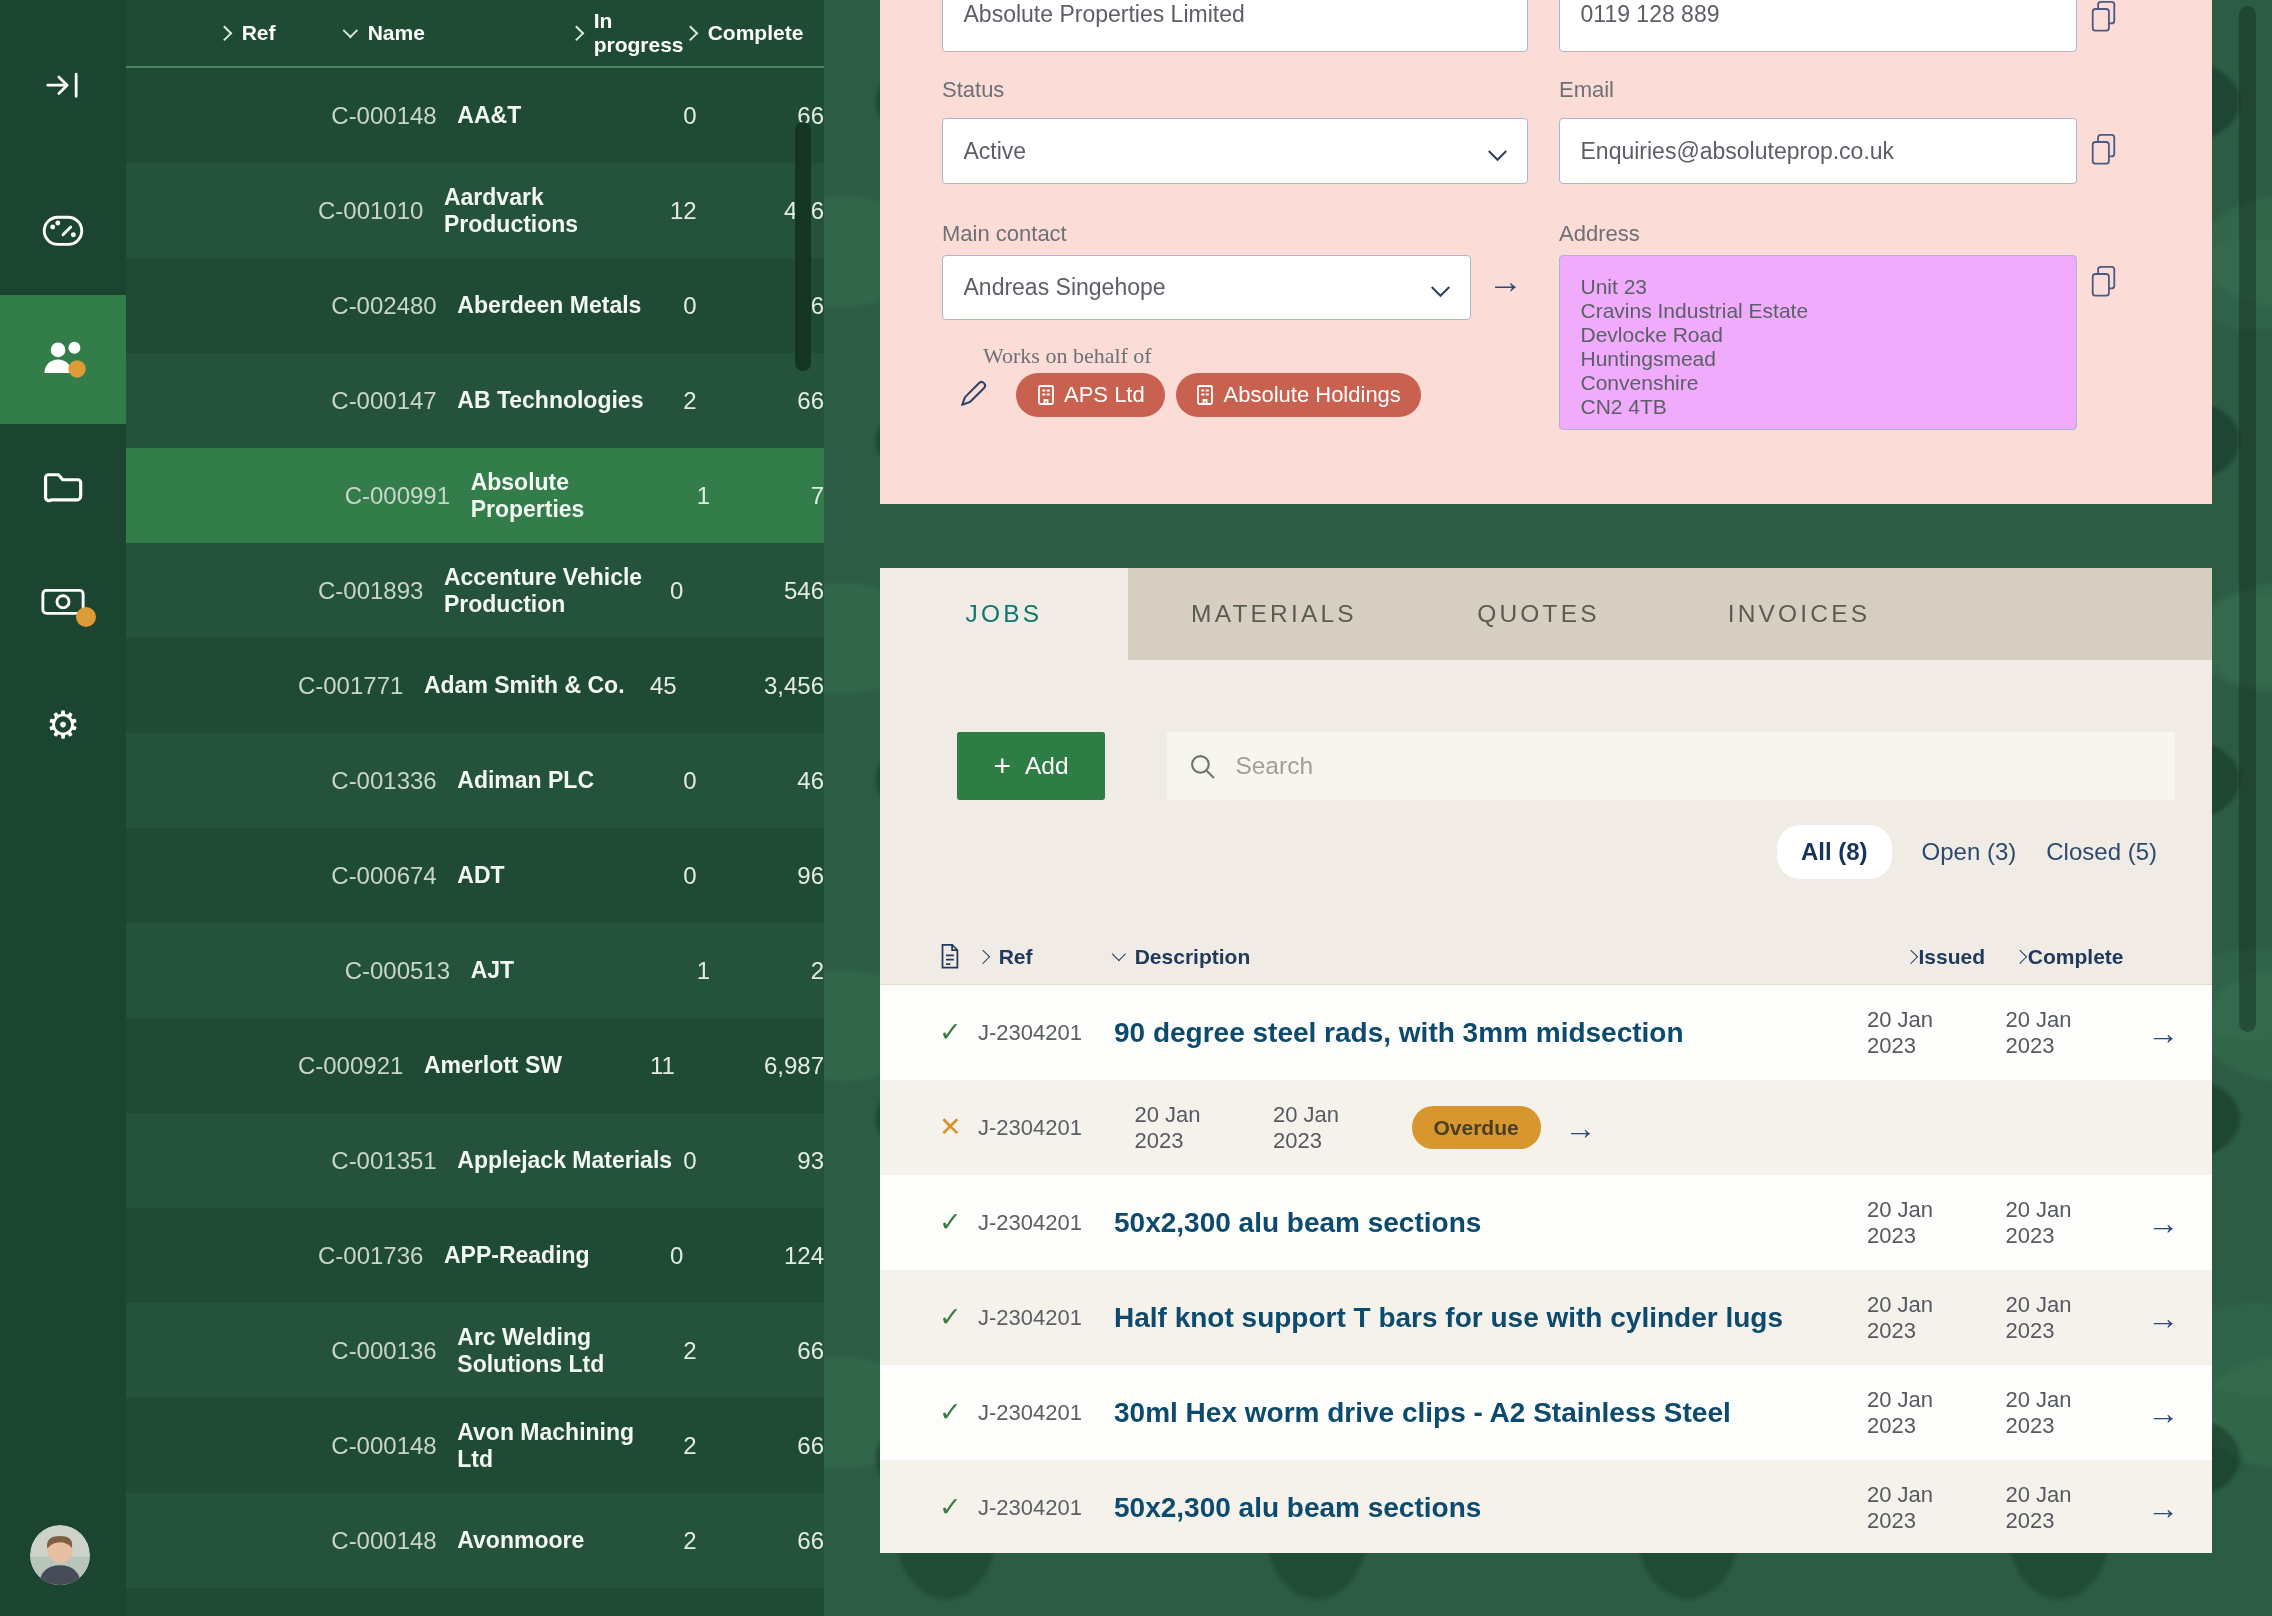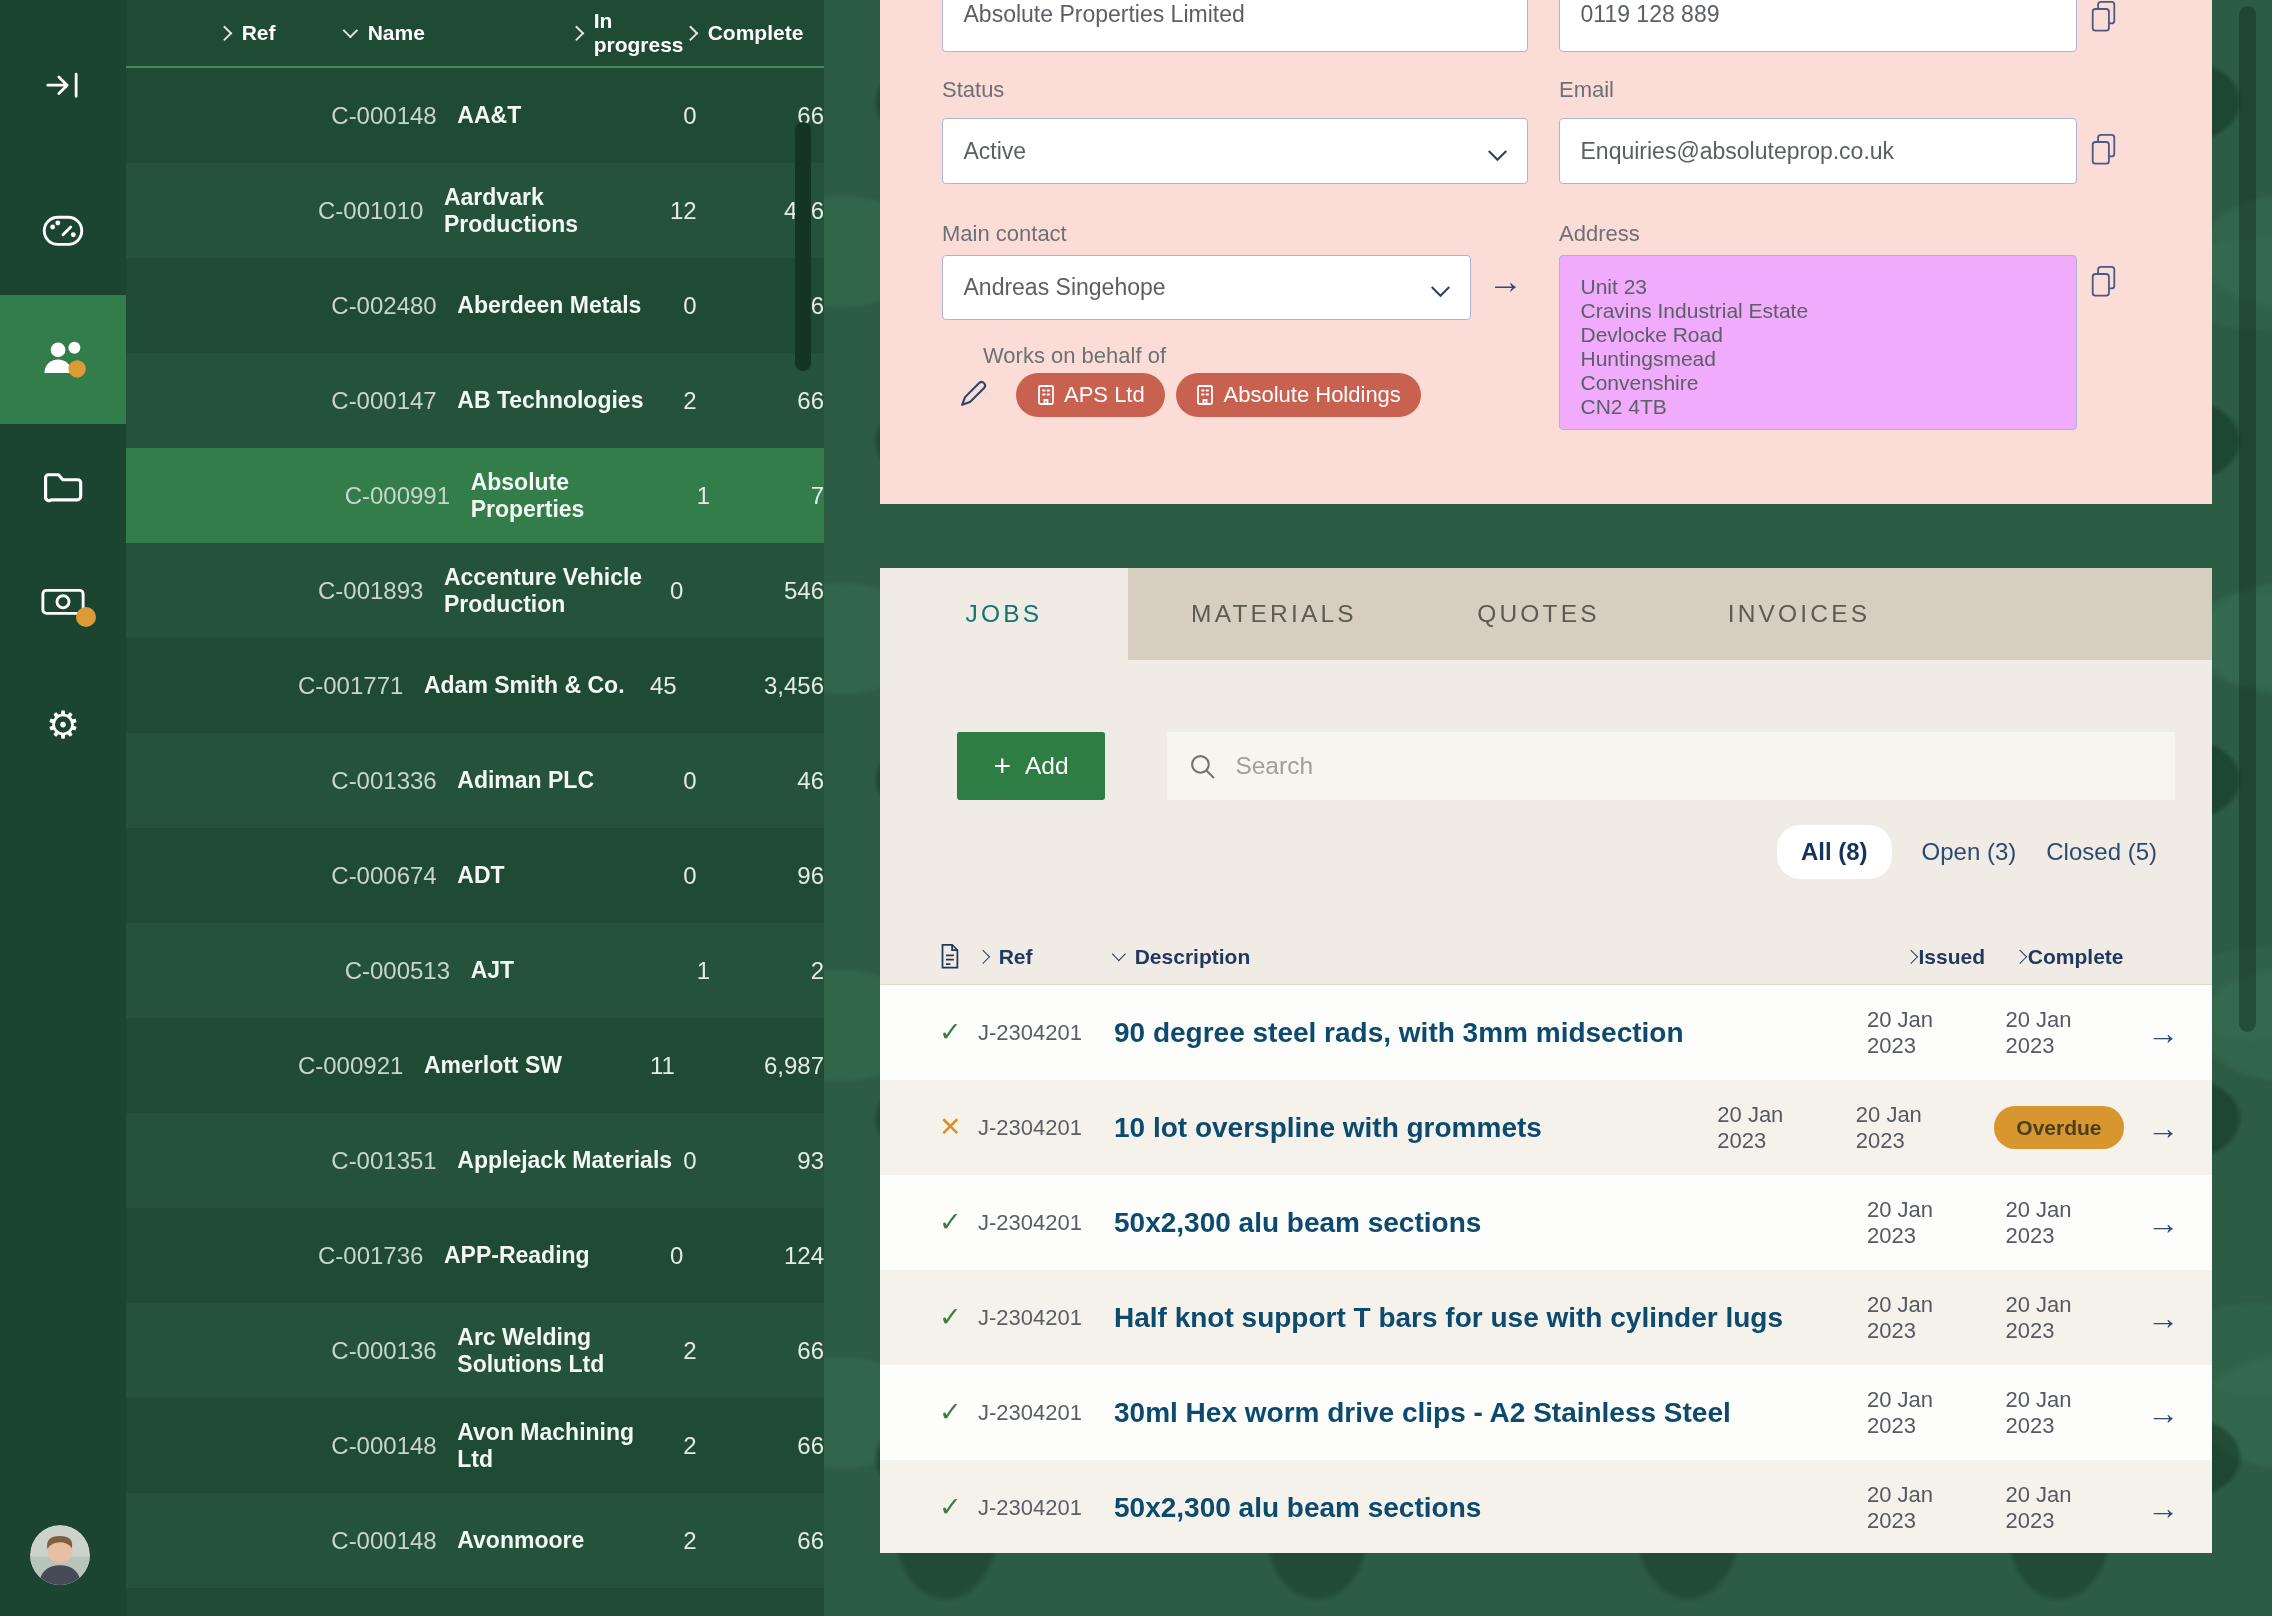--- a/index.html
+++ b/index.html
@@ -344,21 +344,21 @@
       <div class="addr-line">Convenshire</div>
       <div class="addr-line">CN2 4TB</div>
   </div>
   <div class="copy" style="left:1210px;top:265px;">
     <svg viewBox="0 0 30 36" width="27" fill="none" stroke="#4a5a85" stroke-width="2">
         <rect x="9" y="2" width="18" height="24" rx="3"></rect>
         <rect x="3" y="10" width="18" height="24" rx="3" fill="#fcdcd6"></rect>
       </svg>
   </div>
 
-  <div class="lbl" style="left:103px;top:343px;">Works on behalf of</div>
+  <div class="lbl" style="left:103px;top:343px;font-family:Liberation Serif, serif;">Works on behalf of</div>
   <div class="pencil" style="left:77px;top:377px;">
     <svg viewBox="0 0 32 32" width="33" fill="none" stroke="#2d4468" stroke-width="2" stroke-linejoin="round">
         <path d="M5 27 l2.8-7.5 L21.5 5.8 a3.4 3.4 0 0 1 4.8 4.8 L12.6 24.3 L5 27 z"></path>
       </svg>
   </div>
   <div class="pills" style="left:136px;top:373px;">
 
       <div class="pill">
         <svg viewBox="0 0 18 22" width="18" fill="none" stroke="#fff" stroke-width="1.8">
           <rect x="2" y="2" width="14" height="18" rx="1.5"></rect>
@@ -460,21 +460,20 @@
         <span class="num-col jdate">20 Jan 2023</span>
 
         <span class="arr-col">
           <span class="row-arrow">→</span>
         </span>
       </div>
 
       <div class="jrow">
         <span class="icn-col st st-cross"></span>
         <span class="ref-col jref">J-2304201</span>
-        <span class="desc-col jdesc">10 lot overspline with grommets</span>
         <span class="num-col jdate">20 Jan 2023</span>
         <span class="num-col jdate">20 Jan 2023</span>
         <span class="ov-badge show">Overdue</span>
         <span class="arr-col">
           <span class="row-arrow">→</span>
         </span>
       </div>
 
       <div class="jrow">
         <span class="icn-col st st-check"></span>

